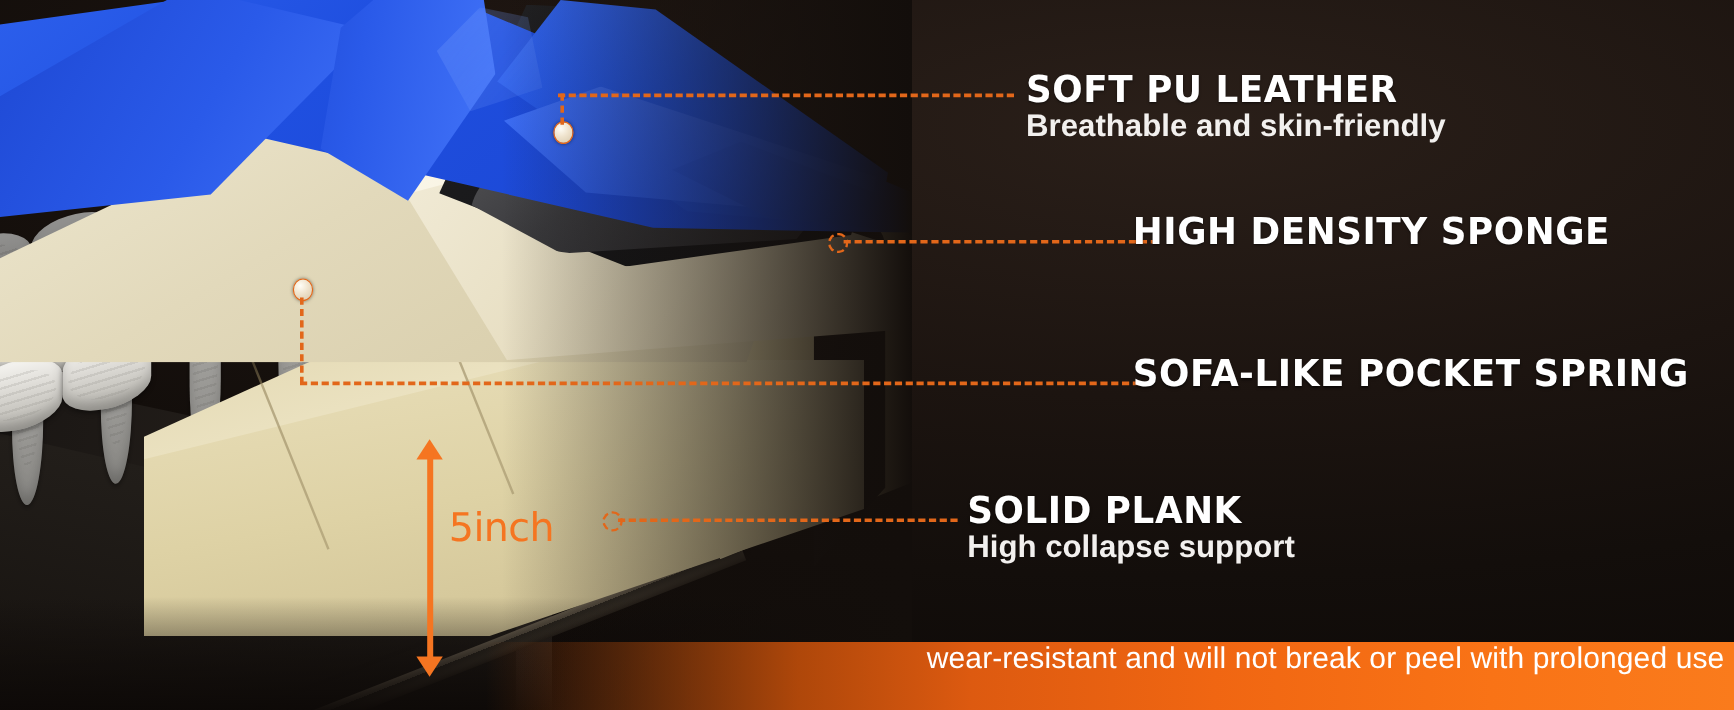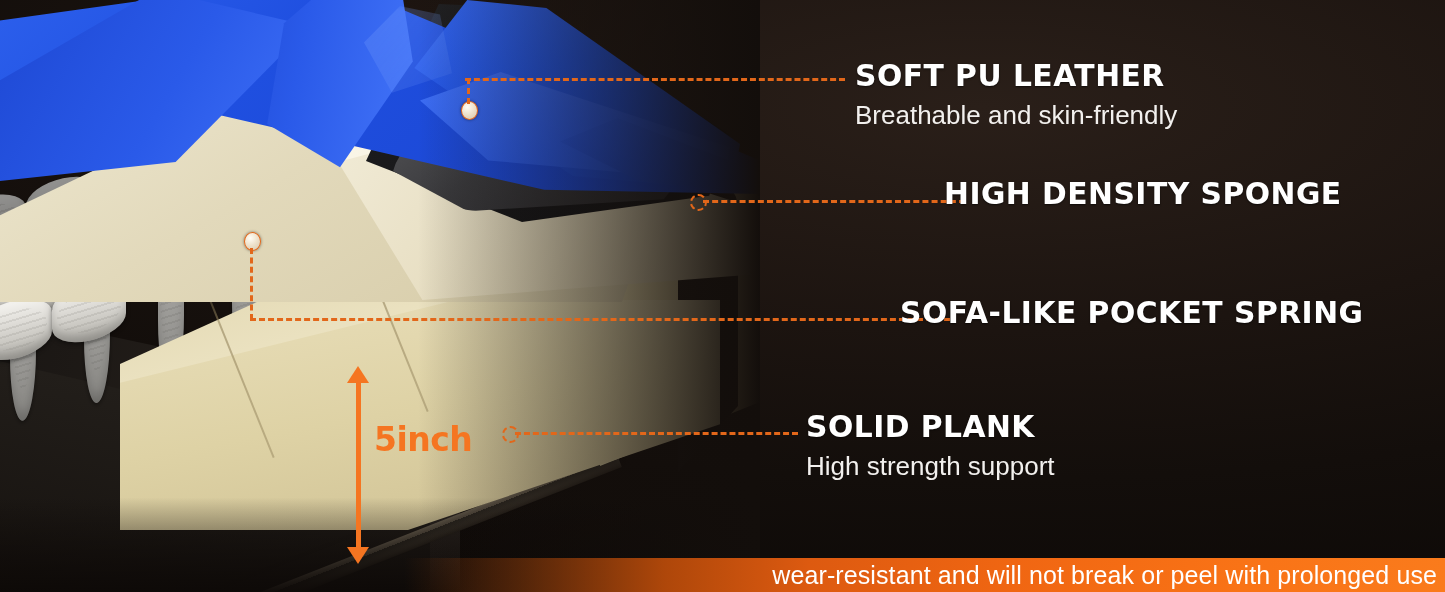--- a/index.html
+++ b/index.html
@@ -183,21 +183,21 @@
     position:absolute;left:11px;top:12px;width:5px;height:174px;background:#F57521;
   }
   .dim .head{
     position:absolute;left:2px;width:0;height:0;
     border-left:11px solid transparent;border-right:11px solid transparent;
   }
   .dim .head.up{top:0;border-bottom:17px solid #F57521;}
   .dim .head.down{bottom:0;border-top:17px solid #F57521;}
   .dim-label{
     position:absolute;left:374px;top:420px;
-    color:#F57521;font-size:33px;font-weight:700;letter-spacing:-.5px;
+    color:#F57521;font-size:33px;font-weight:400;letter-spacing:-.5px;
     font-family:"DejaVu Sans", sans-serif;
   }
 
   
   .lead-h{
     position:absolute;height:0;border-top:3px dashed #E2671A;
   }
   .lead-v{
     position:absolute;width:0;border-left:3px dashed #E2671A;
   }
@@ -222,40 +222,39 @@
     letter-spacing:.5px;
     line-height:1;
     white-space:nowrap;
     transform:scaleX(.96);
     transform-origin:left center;
     text-shadow:0 1px 2px rgba(0,0,0,.6);
   }
   .callout .sub{
     color:#f2f0ee;
     font-family:"Liberation Sans", sans-serif;
-    font-weight:400;
+    font-weight:700;
     font-size:26px;
     line-height:1;
-    margin-top:11px;
     white-space:nowrap;
   }
 
   
   .banner{
-    position:absolute;left:0;bottom:0;width:1445px;height:34px;
+    position:absolute;left:0;bottom:0;width:1445px;height:57px;
     background:linear-gradient(90deg,
       rgba(17,12,9,0) 0%,
       rgba(17,12,9,0) 28%,
       rgba(137,58,10,.55) 36%,
       rgba(196,79,10,.88) 46%,
       #DD5A10 56%,
       #F06612 70%,
       #F97316 86%,
       #FA7B1C 100%);
-    display:flex;align-items:center;justify-content:flex-end;
+    display:flex;align-items:flex-start;justify-content:flex-end;
   }
   .banner .txt{
     color:#ffffff;
     font-family:"Liberation Sans", sans-serif;
     font-size:25px;
     padding-right:8px;
     white-space:nowrap;
     letter-spacing:.1px;
   }
 </style>
@@ -340,26 +339,26 @@
 
   <div class="callout" style="left:855px;top:60px;">
     <div class="title">SOFT PU LEATHER</div>
     <div class="sub">Breathable and skin-friendly</div>
   </div>
 
   <div class="callout" style="left:944px;top:178px;">
     <div class="title">HIGH DENSITY SPONGE</div>
   </div>
 
-  <div class="callout" style="left:900px;top:297px;">
+  <div class="callout" style="left:944px;top:297px;">
     <div class="title">SOFA-LIKE POCKET SPRING</div>
   </div>
 
   <div class="callout" style="left:806px;top:411px;">
     <div class="title">SOLID PLANK</div>
-    <div class="sub">High strength support</div>
+    <div class="sub">High collapse support</div>
   </div>
 
   <div class="banner">
     <span class="txt">wear-resistant and will not break or peel with prolonged use</span>
   </div>
 
 </div>
 
 </body></html>

